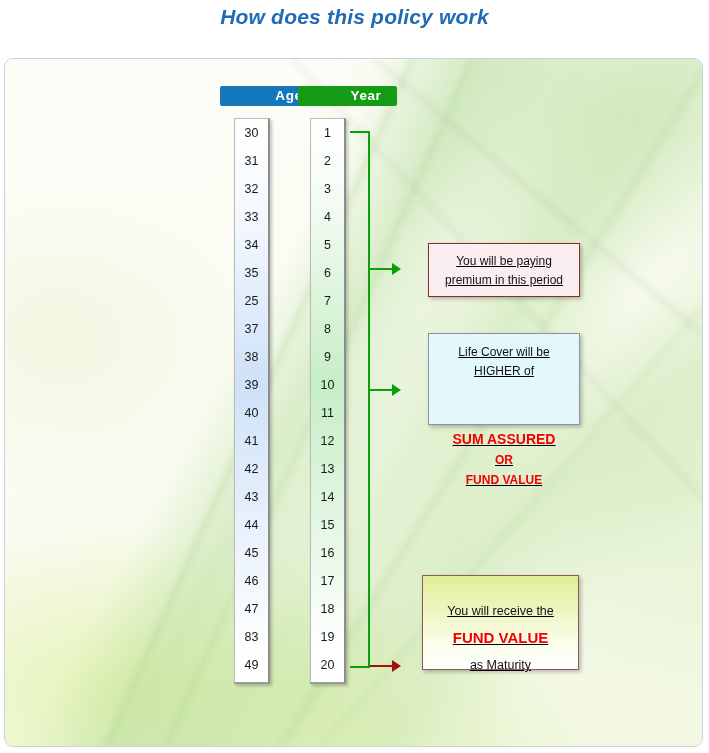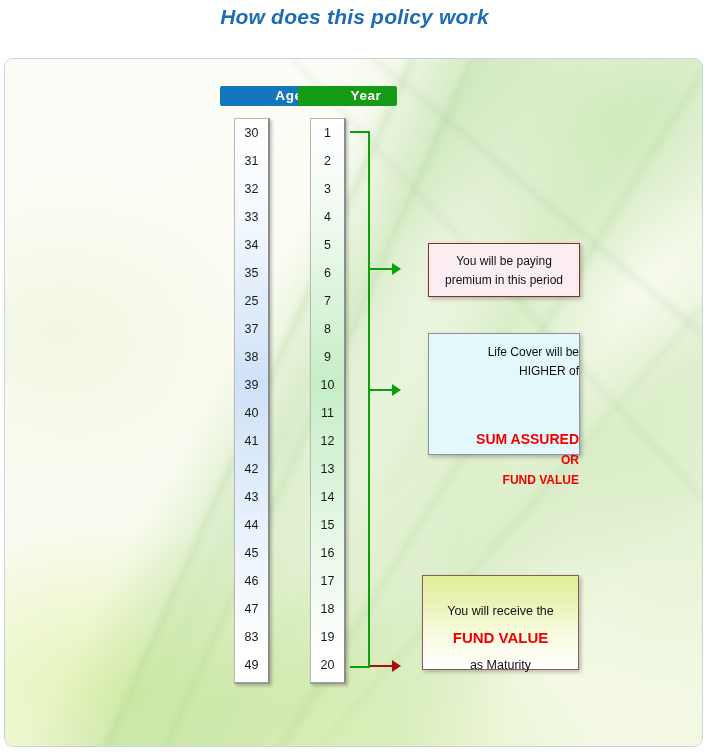--- a/index.html
+++ b/index.html
@@ -157,35 +157,35 @@
   #arrow2-head { left: 392px; top: 384px; border-left: 9px solid #0aa00a; }
   #arrow3-line { left: 370px; top: 665px; width: 24px; background: #a81010; }
   #arrow3-head { left: 392px; top: 660px; border-left: 9px solid #a81010; }
 
   
   .callout {
     position: absolute;
     box-sizing: border-box;
     text-align: center;
     box-shadow: 2px 2px 4px rgba(0,0,0,0.25);
+    text-decoration: underline;
   }
   #box-premium {
     left: 428px; top: 243px; width: 152px; height: 54px;
     border: 1px solid #8b2b2b;
     background: #fbeef0;
     padding-top: 8px;
   }
   #box-premium .line { font-size: 12px; color: #111111; line-height: 19px; }
 
   #box-cover {
-    left: 428px; top: 333px; width: 152px; height: 122px;
+    left: 428px; top: 333px; width: 152px; height: 92px;
     border: 1px solid #8f8fa8;
     background: #e3f8fb;
     padding-top: 9px;
-    text-align: right;
   }
   #box-cover .line  { font-size: 12px; color: #111111; line-height: 19px; }
   #box-cover .red   { font-size: 14px; color: #f20000; font-weight: bold; line-height: 21px; margin-top: 48px; }
   #box-cover .red-sm{ font-size: 12px; color: #f20000; font-weight: bold; line-height: 20px; }
 
   #box-maturity {
     left: 422px; top: 575px; width: 157px; height: 95px;
     border: 1px solid #8b5a5a;
     background: linear-gradient(180deg, #e0ef97 0%, #eef5c2 38%, #fbfde9 72%, #ffffff 100%);
     padding-top: 23px;

